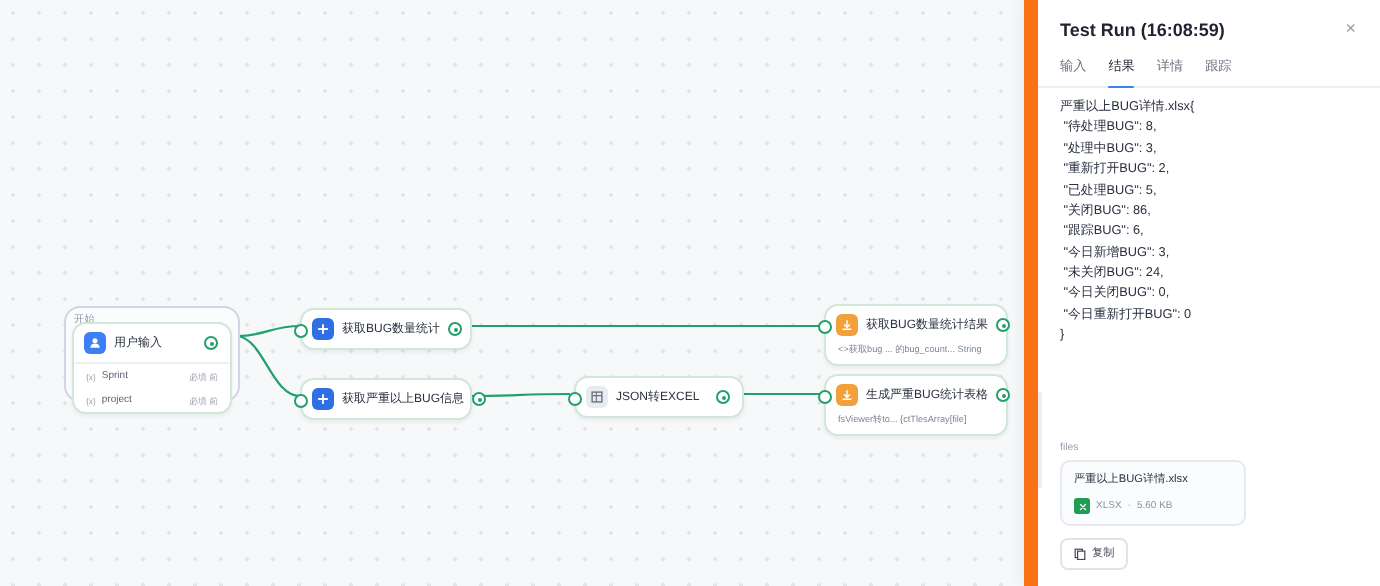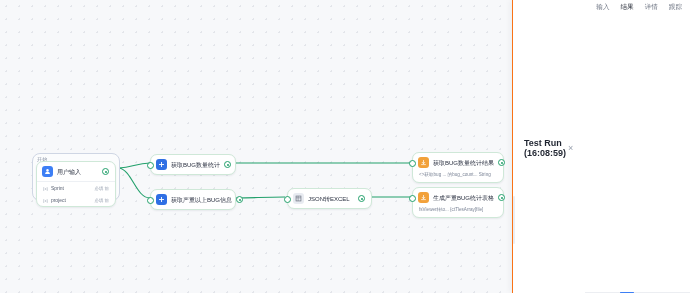--- a/index.html
+++ b/index.html
@@ -95,23 +95,23 @@
   }
   .port-dot i {
     width: 2px; height: 2px; border-radius: 50%; background: #22a06b; display: block;
   }
 
   
   #panel {
     position: absolute; right: 0; top: 0;
     width: 178px; height: 293px;
     background: #ffffff;
-    border-left: 1px solid #f97316;
+    border-left: 7px solid #f97316;
     box-shadow: -2px 0 6px rgba(20,30,60,.05);
-    display: flex;  justify-content: space-between;
+    display: flex; flex-direction: column; justify-content: space-between;
   }
   .panel-head {
     display: flex; align-items: center; justify-content: space-between;
     padding: 9px 10px 6px 11px;
   }
   .panel-title { font-size: 9px; font-weight: bold; color: #1f2430; }
   .close-btn {
     font-size: 9px; color: #98a0ae; line-height: 1;
     cursor: pointer; padding: 1px 2px;
   }

